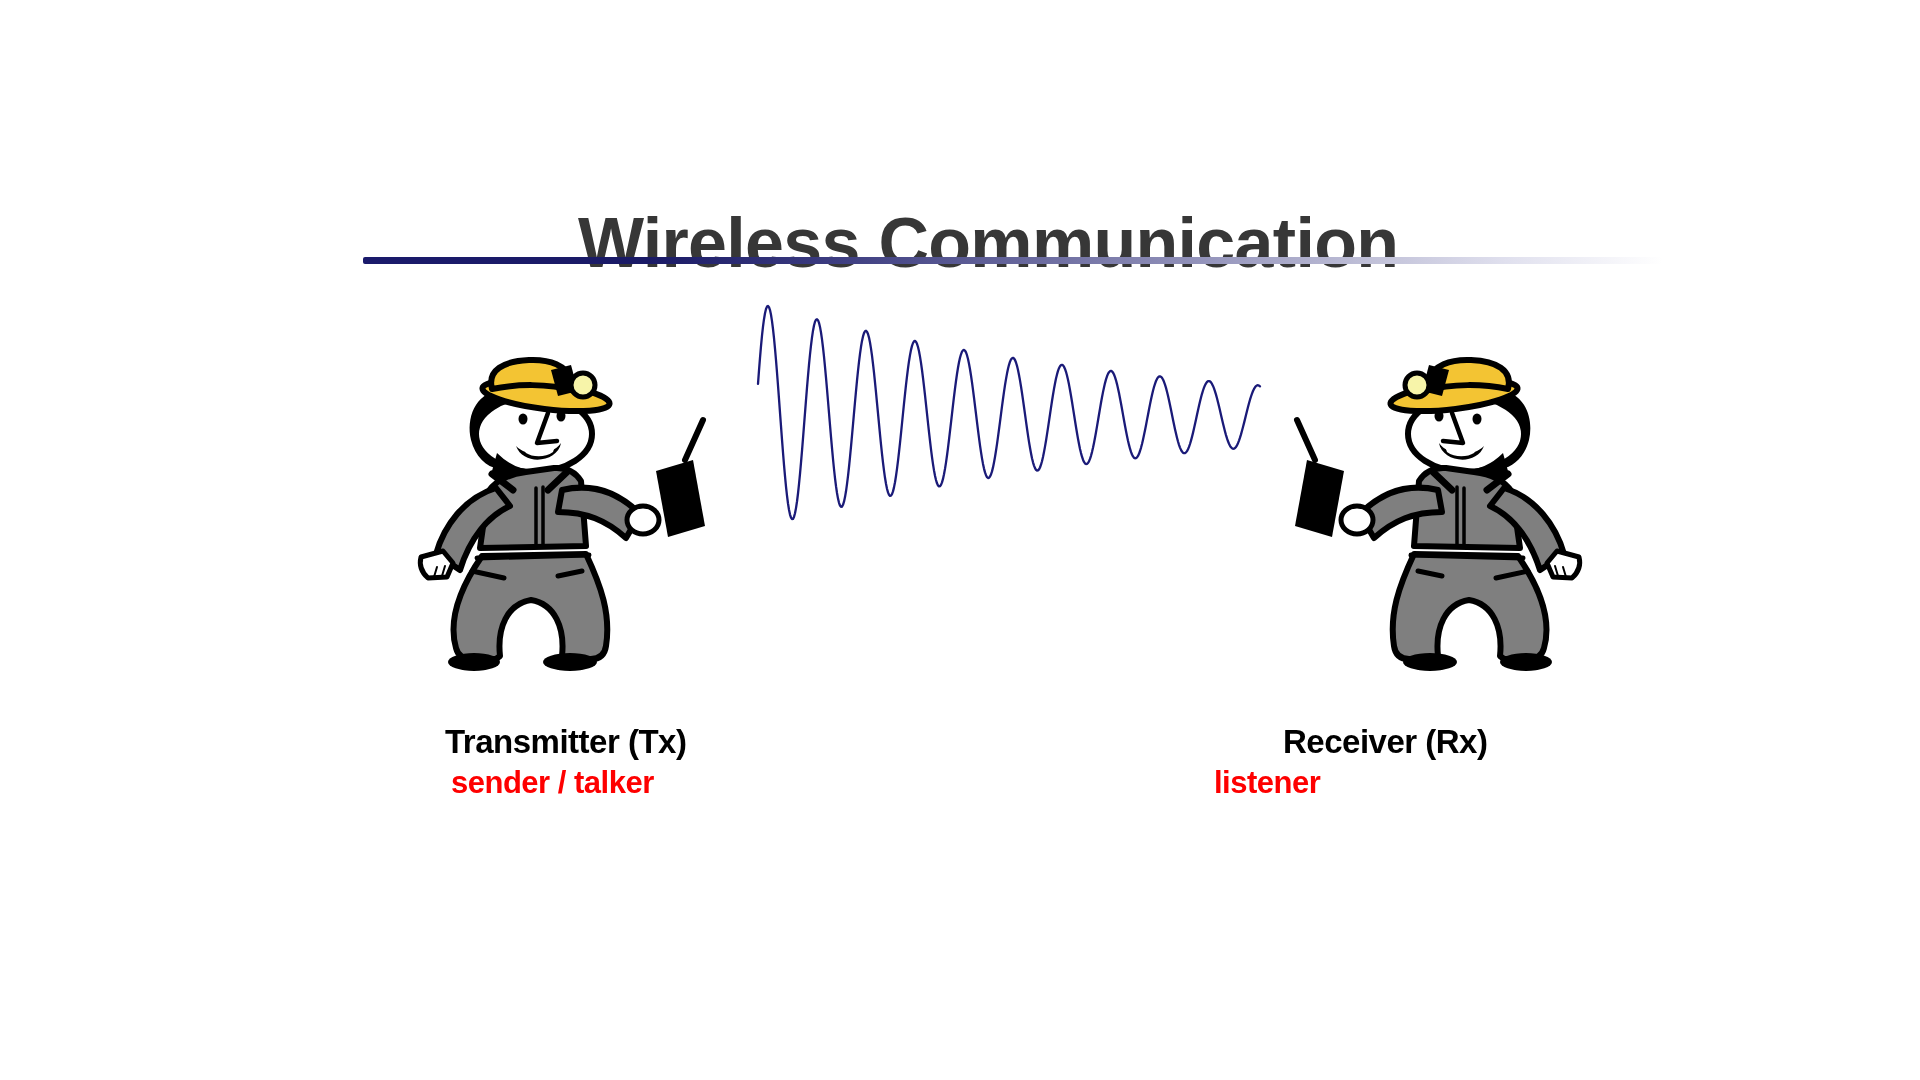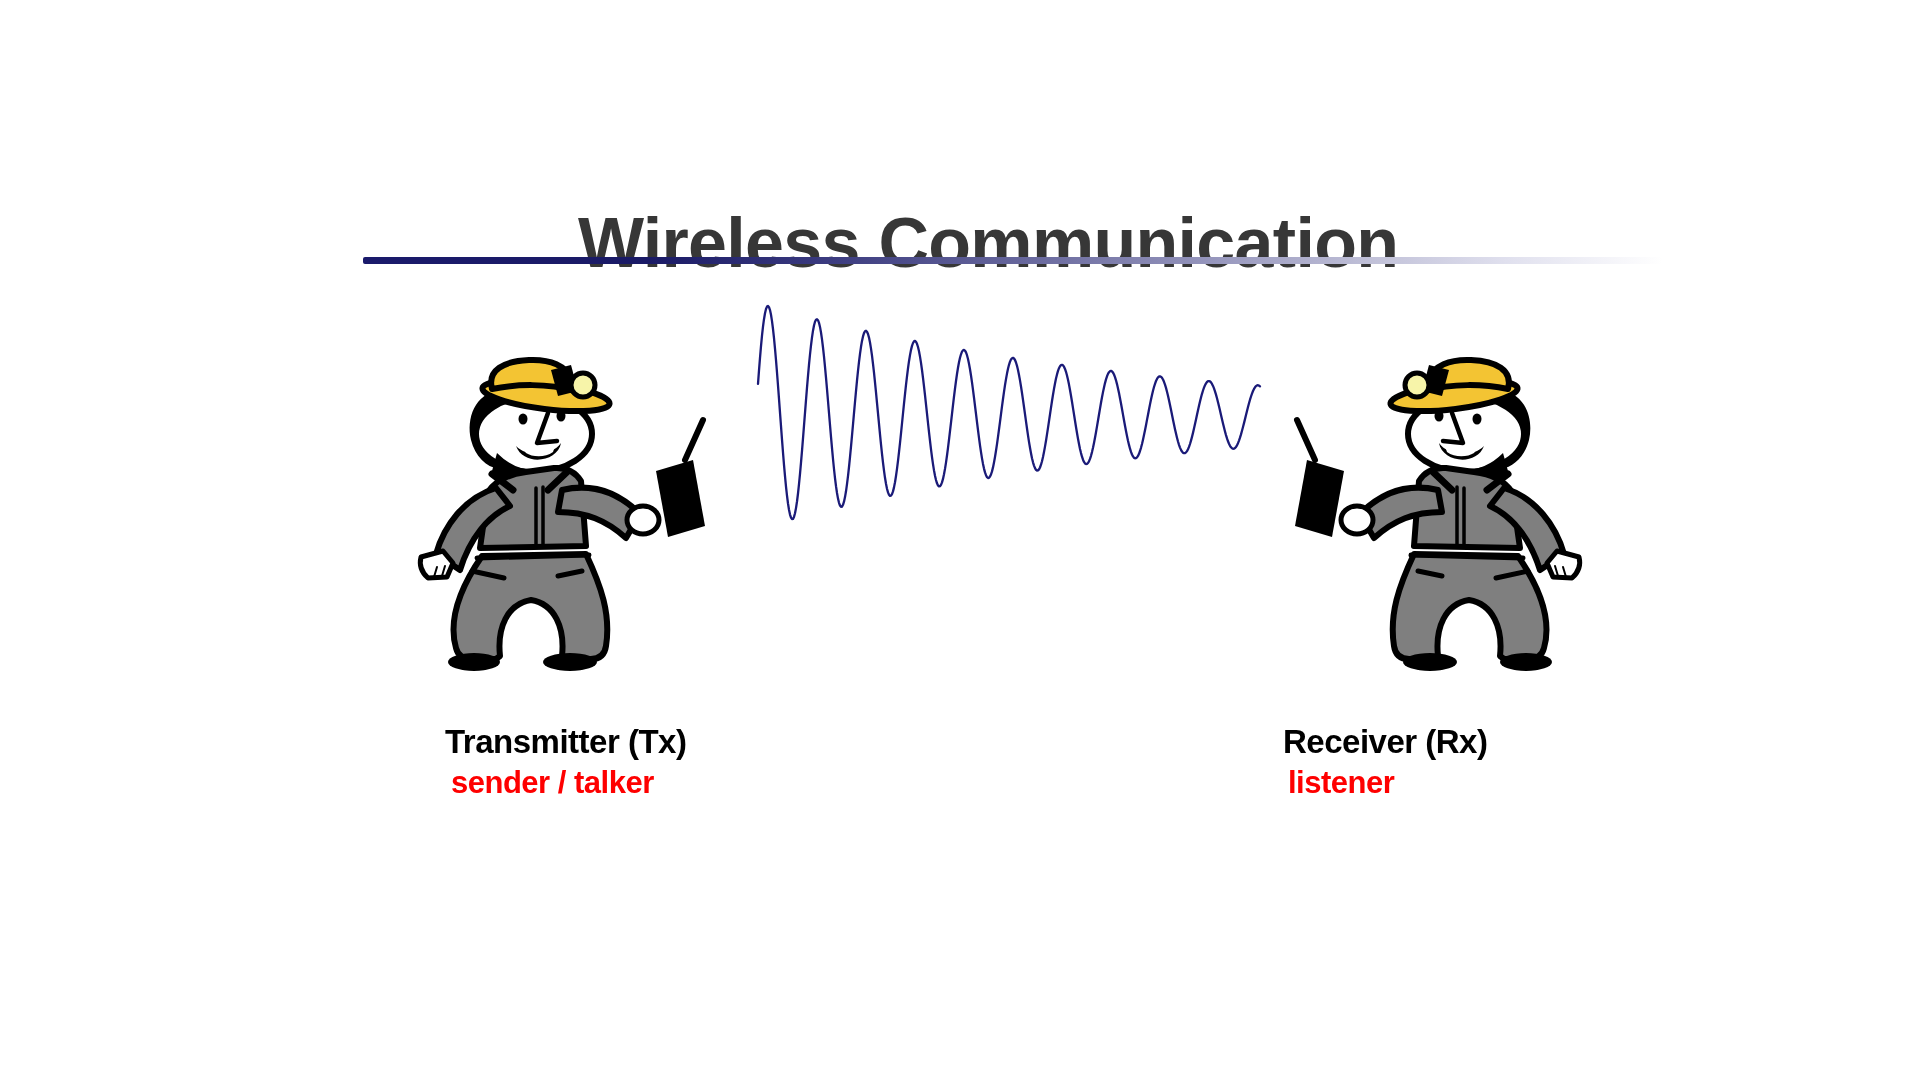--- a/index.html
+++ b/index.html
@@ -36,21 +36,21 @@
     position:absolute;font-size:33px;font-weight:bold;letter-spacing:-0.5px;
     line-height:1;color:var(--label-color);white-space:nowrap;
   }
   .figure-sublabel{
     position:absolute;font-size:31px;font-weight:bold;letter-spacing:-0.5px;
     line-height:1;color:var(--sublabel-color);white-space:nowrap;
   }
   .tx-label{left:445px;top:725px;}
   .tx-sublabel{left:451px;top:767px;}
   .rx-label{left:1272px;top:725px;margin-left:11px;}
-  .rx-sublabel{left:1288px;top:767px;}
+  .rx-sublabel{left:1214px;top:767px;}
 
   
   .c-skin{fill:var(--skin-color);stroke:var(--outline-color);stroke-width:6;}
   .c-suit{fill:var(--suit-color);stroke:var(--outline-color);stroke-width:6;}
   .c-hat{fill:var(--hat-color);stroke:var(--outline-color);stroke-width:6;}
   .c-lamp{fill:var(--lamp-color);stroke:var(--outline-color);stroke-width:5;}
   .c-glove{fill:#ffffff;stroke:var(--outline-color);stroke-width:5;}
   .c-black{fill:var(--outline-color);stroke:none;}
   .c-white{fill:#ffffff;stroke:none;}
   .c-line{fill:none;stroke:var(--outline-color);}

